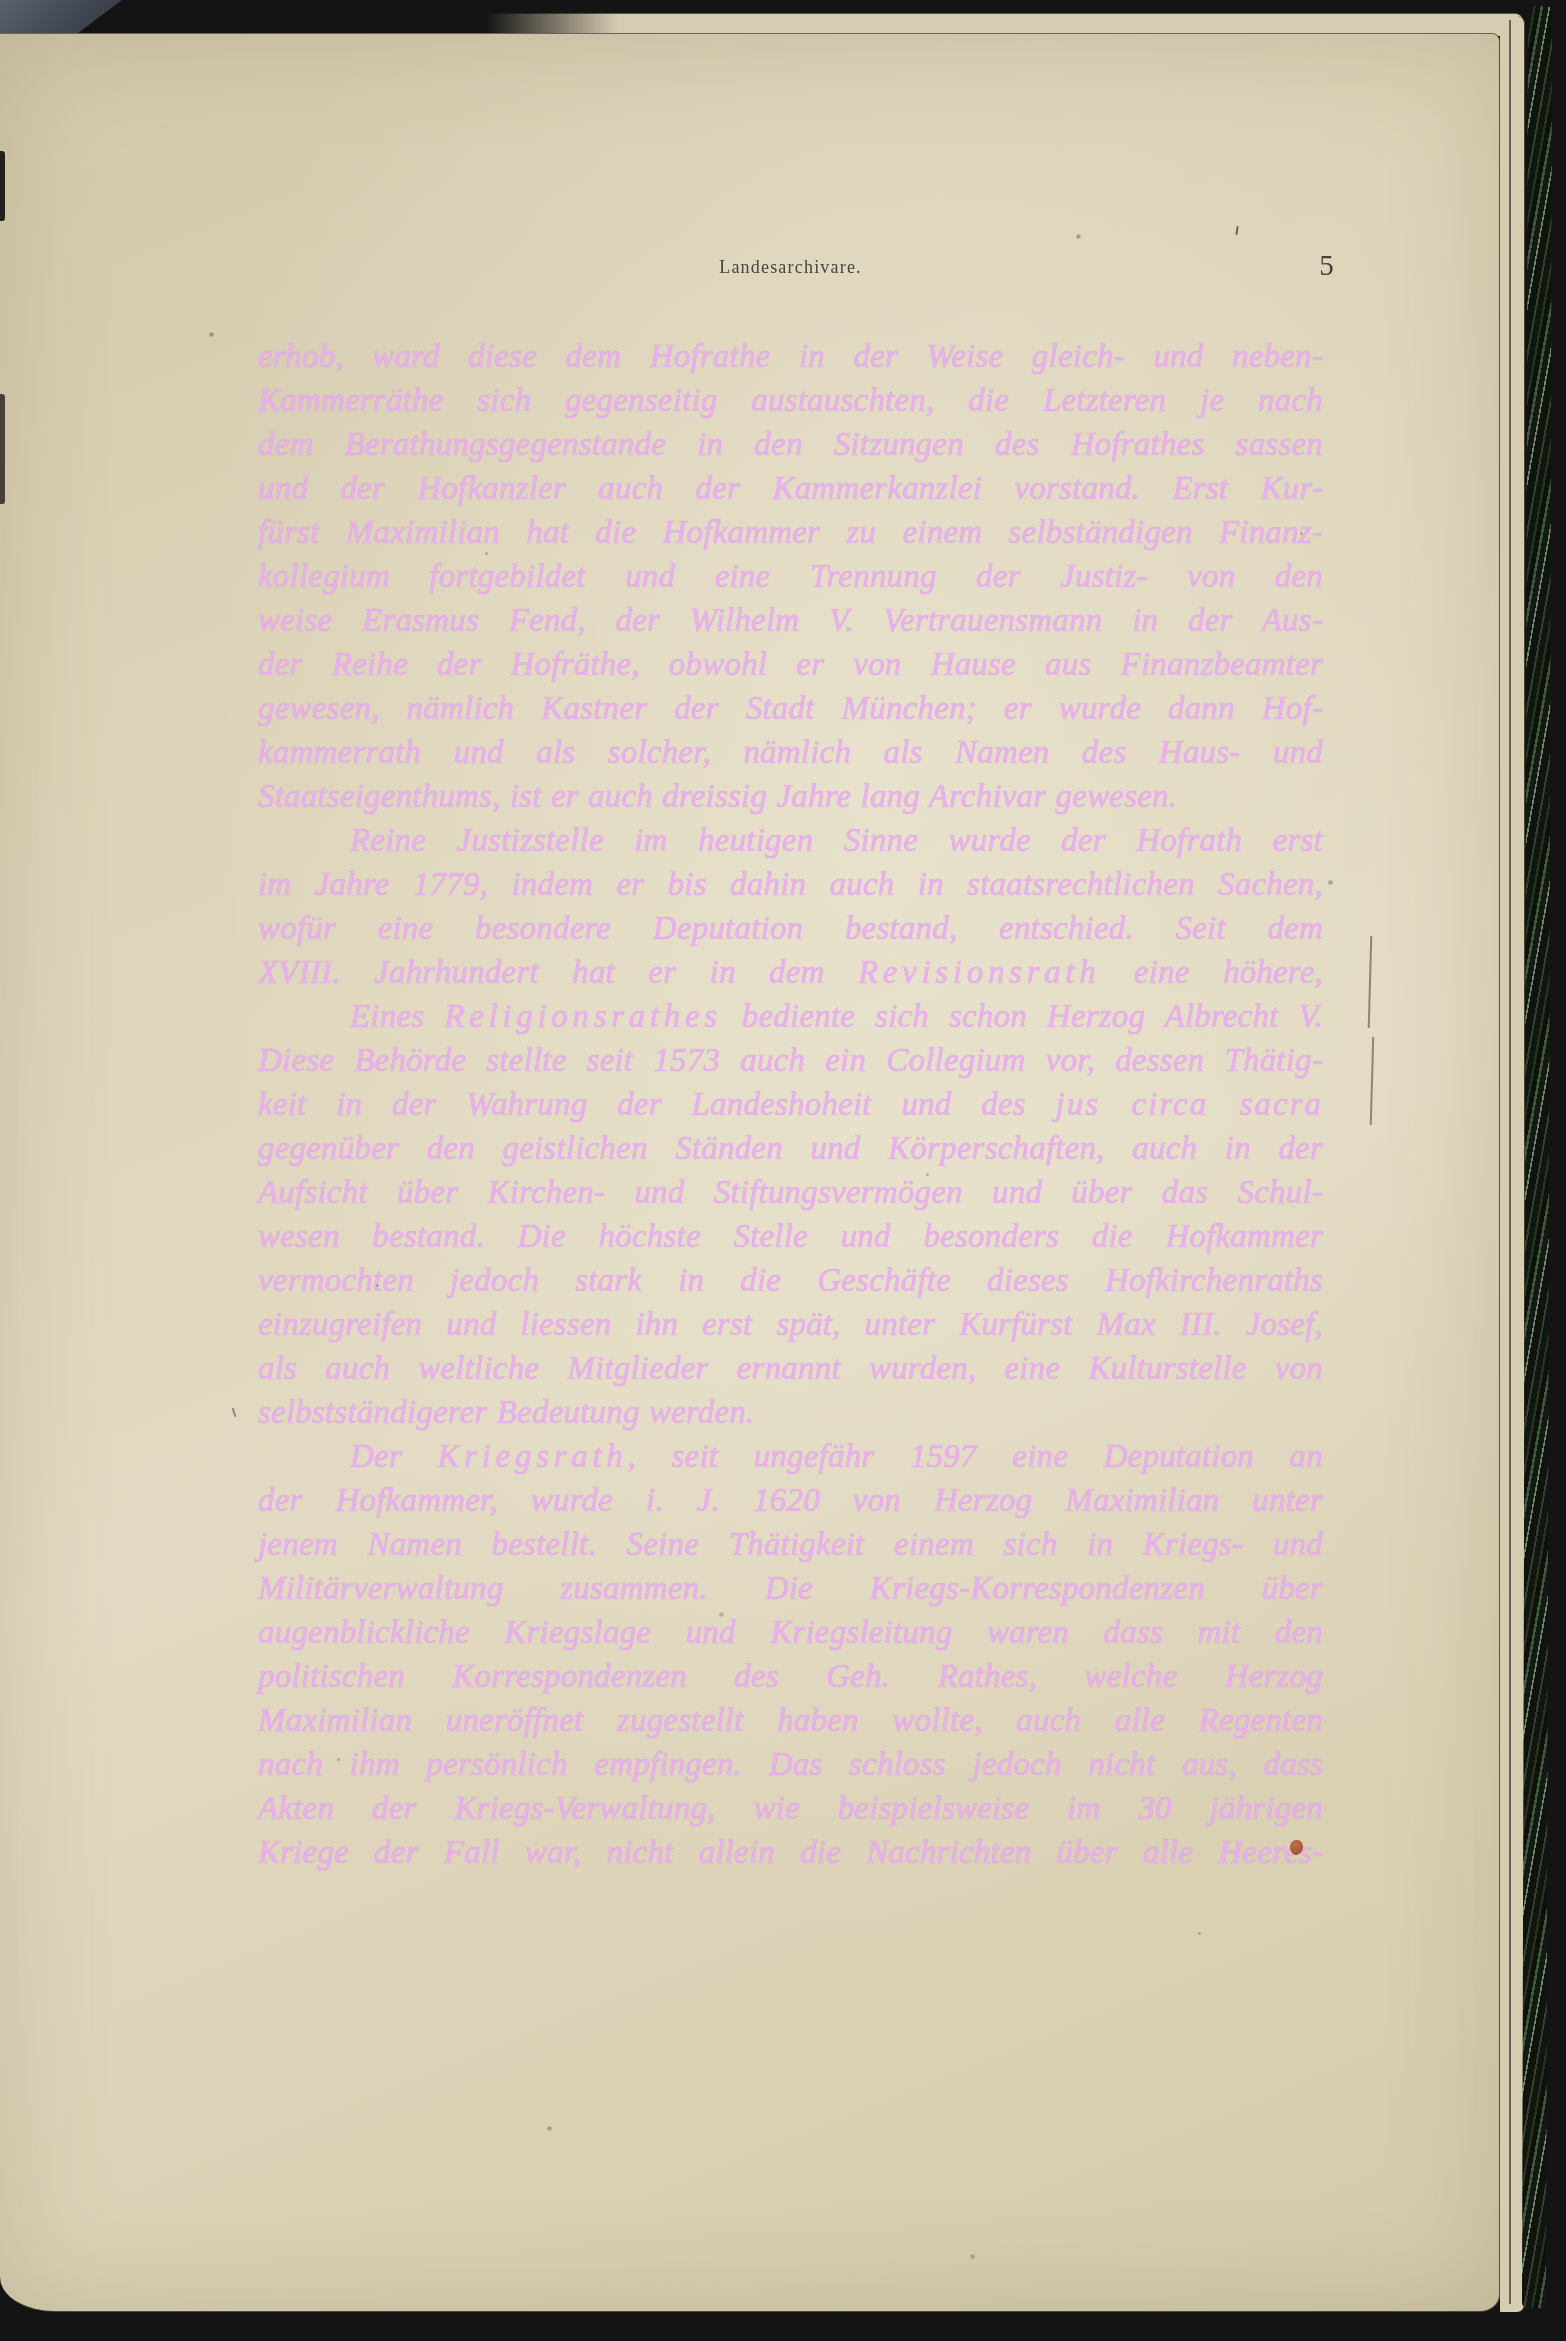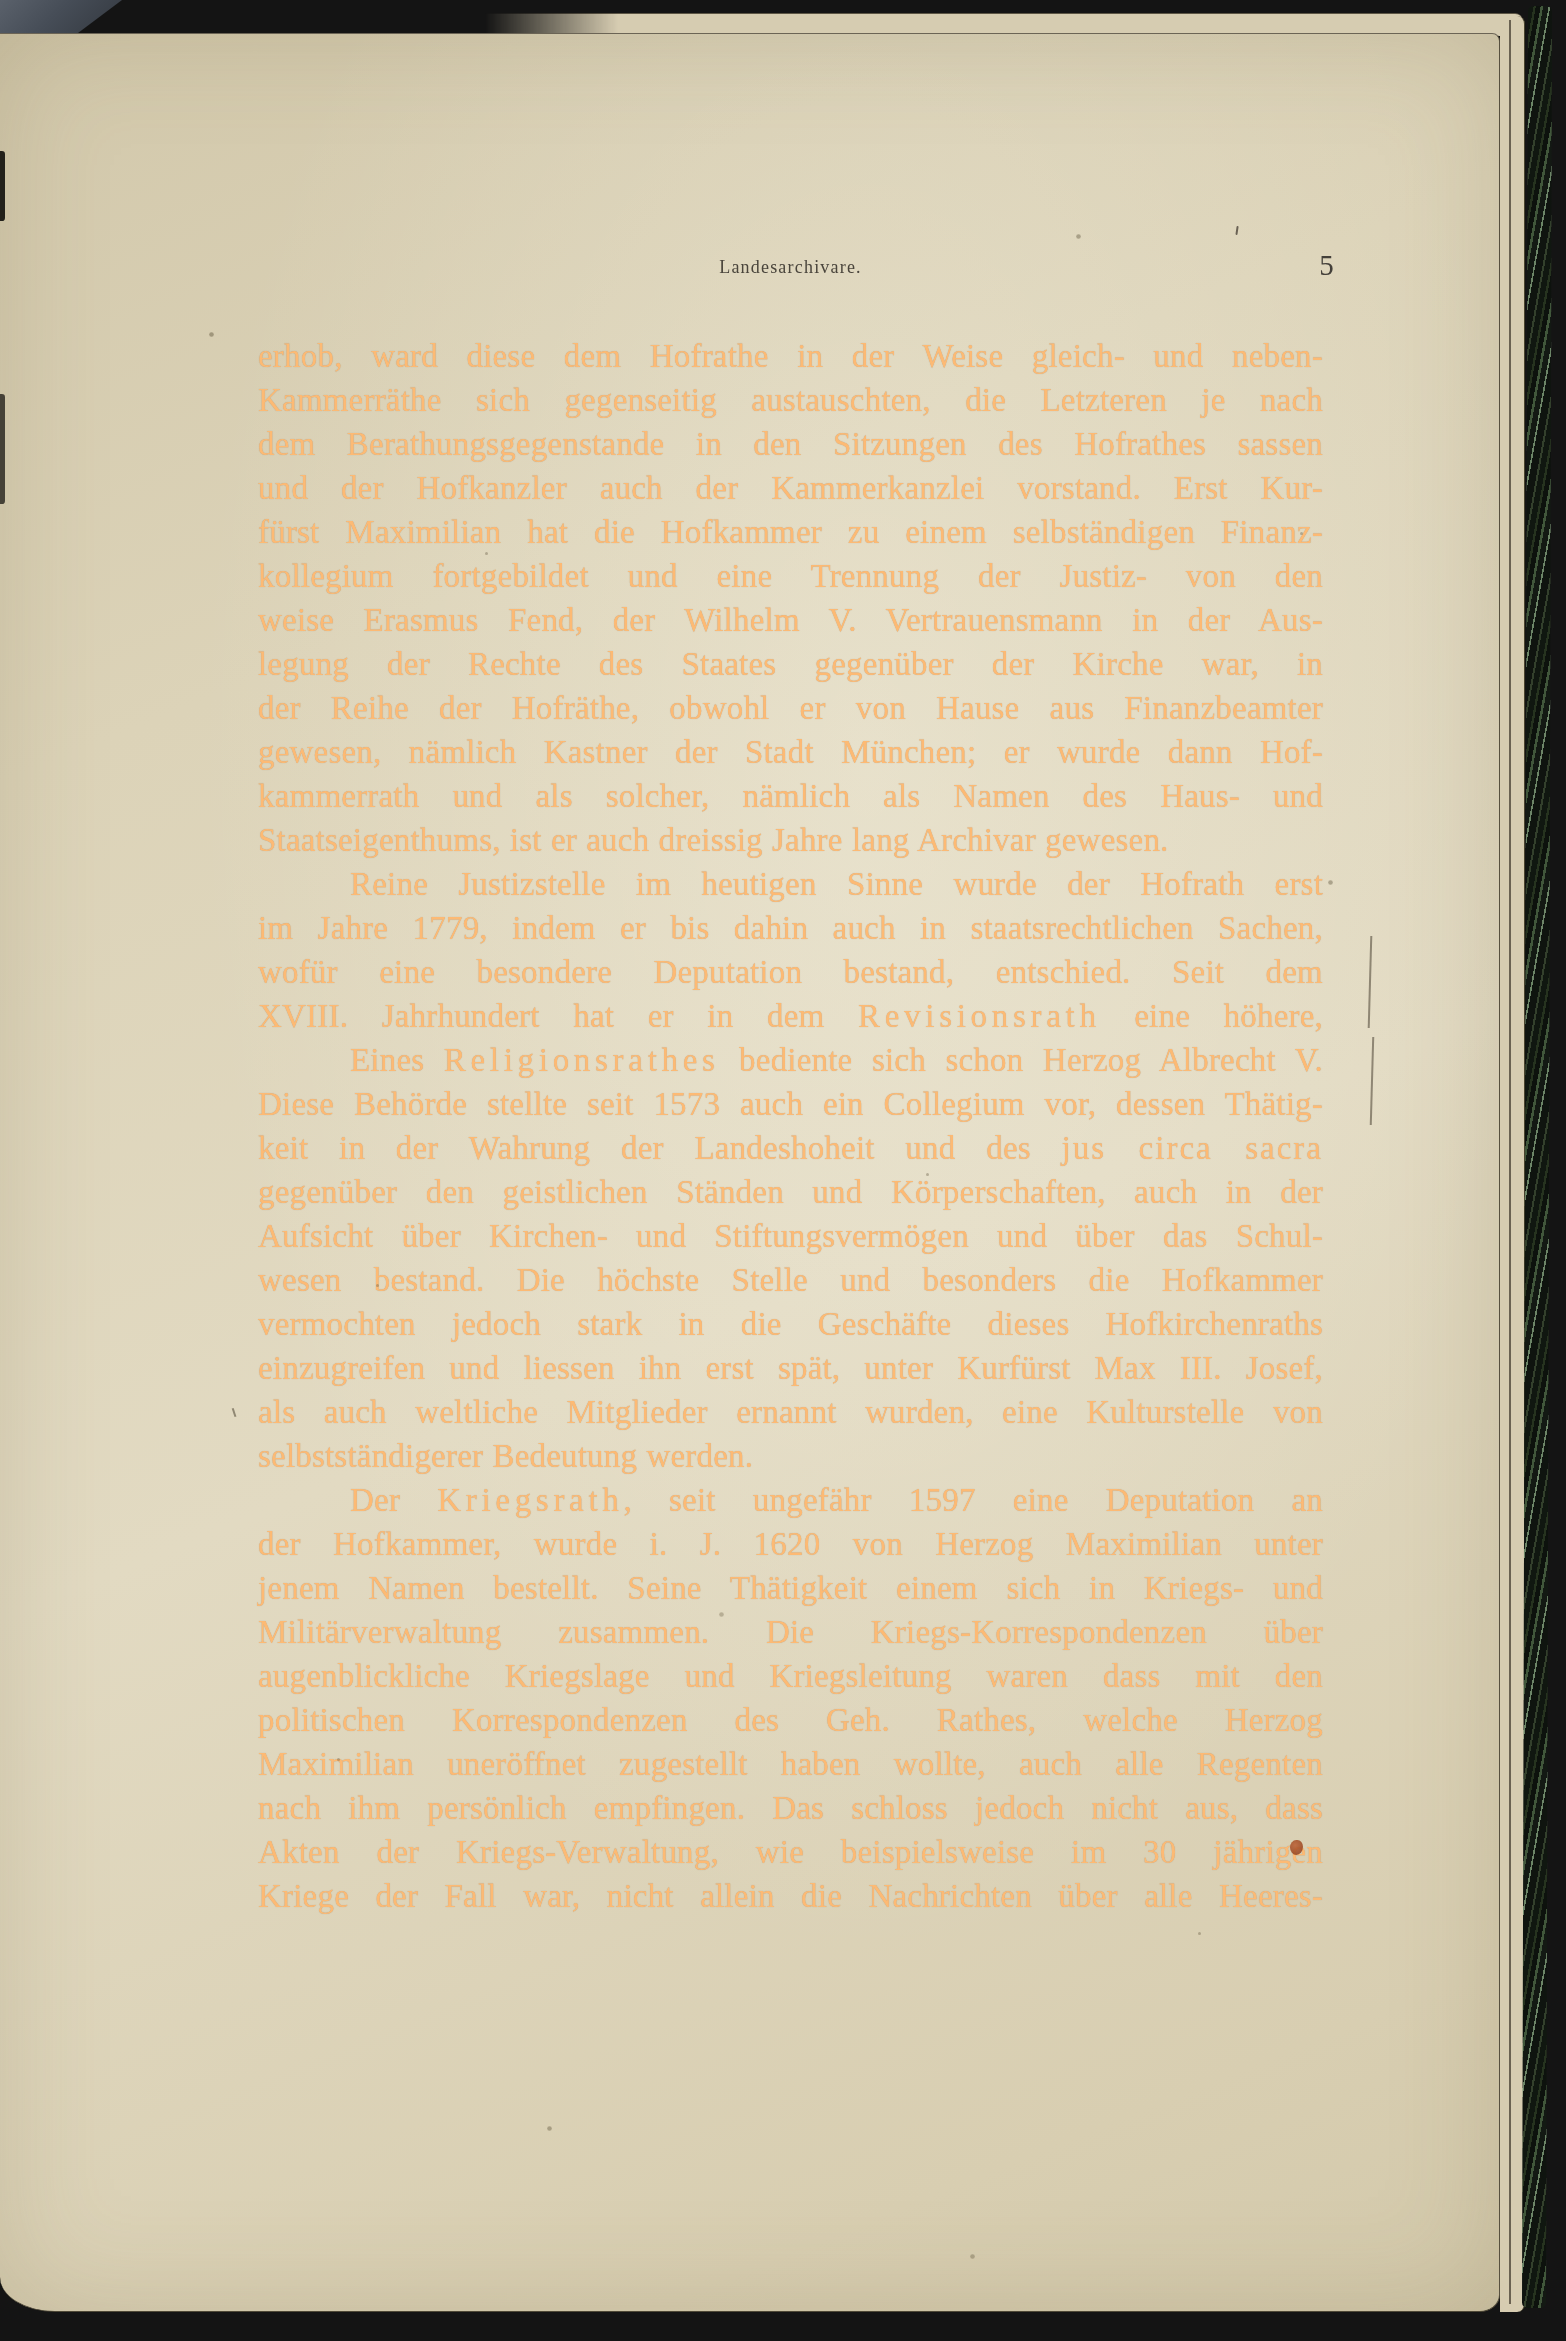--- a/index.html
+++ b/index.html
@@ -70,23 +70,24 @@
     text-align:center;font-size:18px;line-height:31px;
     letter-spacing:1.2px;color:#4a453c;
   }
   .page-number{
     position:absolute;left:1303px;top:249px;width:47px;
     text-align:center;font-size:29px;line-height:33px;color:#44403a;
   }
 
   .text-block{
     position:absolute;left:258px;top:334px;width:1065px;
-    font-size:33px;color:#fdba74;
+    font-size:33px;color:#f0abfc;
     letter-spacing:0.2px;word-spacing:0.8px;
     text-shadow:0 0 0.8px rgba(69,65,59,.35);
+    font-style:italic;
   }
   .line{
     height:44px;line-height:44px;
     text-align:justify;text-align-last:justify;text-justify:inter-word;
     white-space:normal;
   }
   .line.flush{text-align-last:left;}
   .line.indent{text-indent:92px;}
   .sperr{letter-spacing:4.7px;}
   .latin{letter-spacing:2px;}
@@ -155,21 +156,20 @@
   <div class="page-number">5</div>
 
   <div class="text-block">
       <div class="line">erhob, ward diese dem Hofrathe in der Weise gleich- und neben-</div>
       <div class="line">Kammerräthe sich gegenseitig austauschten, die Letzteren je nach</div>
       <div class="line">dem Berathungsgegenstande in den Sitzungen des Hofrathes sassen</div>
       <div class="line">und der Hofkanzler auch der Kammerkanzlei vorstand. Erst Kur-</div>
       <div class="line">fürst Maximilian hat die Hofkammer zu einem selbständigen Finanz-</div>
       <div class="line">kollegium fortgebildet und eine Trennung der Justiz- von den</div>
       <div class="line">weise Erasmus Fend, der Wilhelm V. Vertrauensmann in der Aus-</div>
-      <div class="line">legung der Rechte des Staates gegenüber der Kirche war, in</div>
       <div class="line">der Reihe der Hofräthe, obwohl er von Hause aus Finanzbeamter</div>
       <div class="line">gewesen, nämlich Kastner der Stadt München; er wurde dann Hof-</div>
       <div class="line">kammerrath und als solcher, nämlich als Namen des Haus- und</div>
       <div class="line flush">Staatseigenthums, ist er auch dreissig Jahre lang Archivar gewesen.</div>
       <div class="line indent">Reine Justizstelle im heutigen Sinne wurde der Hofrath erst</div>
       <div class="line">im Jahre 1779, indem er bis dahin auch in staatsrechtlichen Sachen,</div>
       <div class="line">wofür eine besondere Deputation bestand, entschied. Seit dem</div>
       <div class="line">XVIII. Jahrhundert hat er in dem <span class="sperr">Revisionsrath</span> eine höhere,</div>
       <div class="line indent">Eines <span class="sperr">Religionsrathes</span> bediente sich schon Herzog Albrecht V.</div>
       <div class="line">Diese Behörde stellte seit 1573 auch ein Collegium vor, dessen Thätig-</div>

